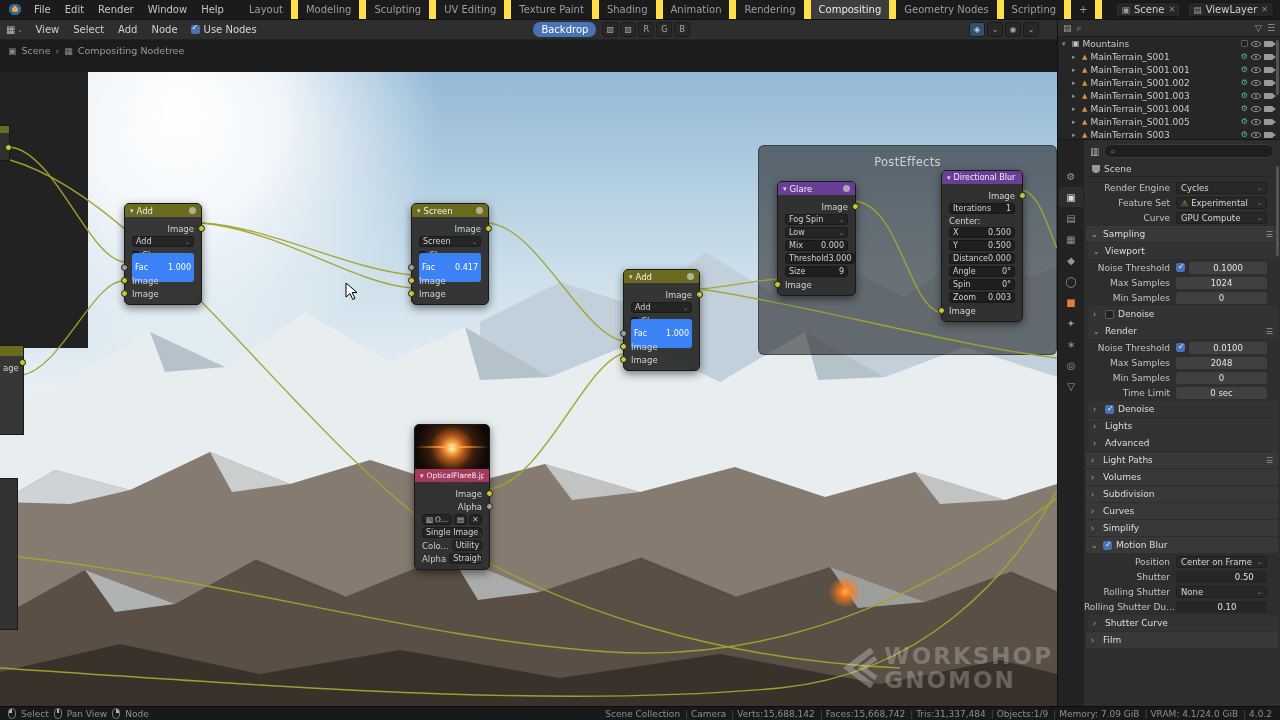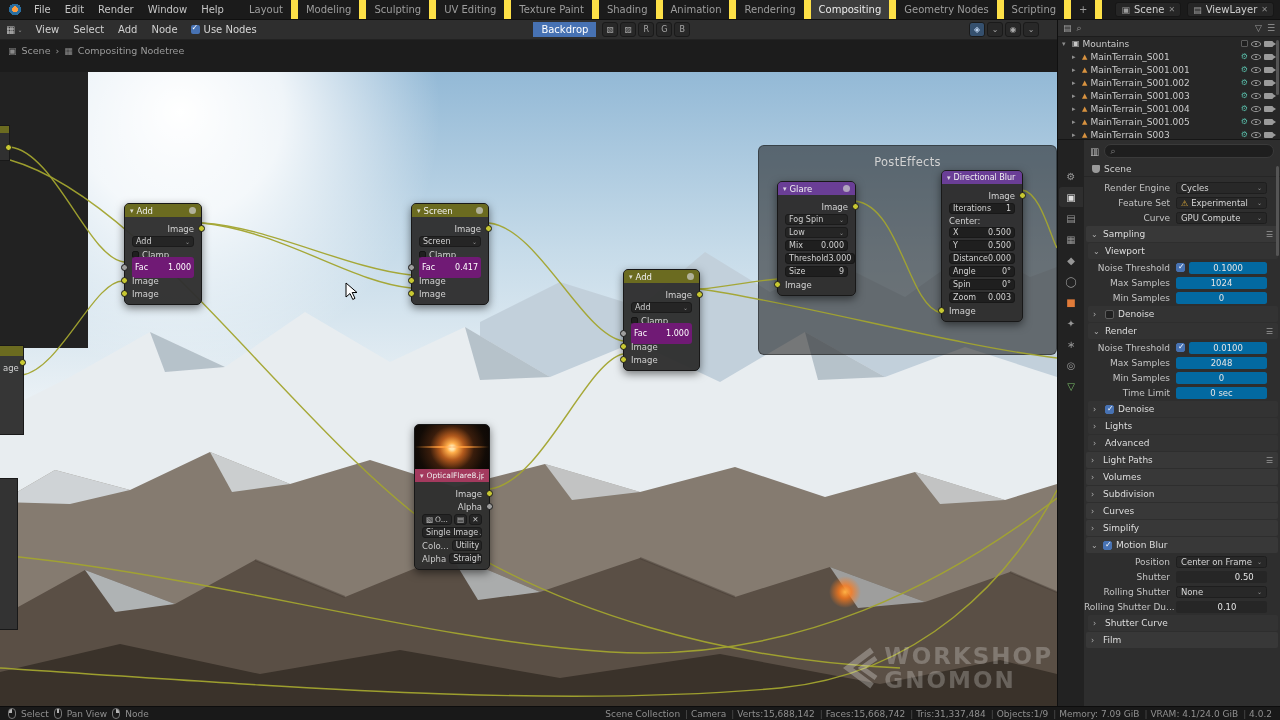--- a/index.html
+++ b/index.html
@@ -20,21 +20,21 @@
   .tb-group .gx{color:#8a8a8a;font-size:8px}
 
   
   .editor{position:absolute;top:20px;left:0;width:1057px;height:686px;background:#1c1c1c;overflow:hidden}
   .ehead{position:absolute;top:0;left:0;right:0;height:20px;background:#2e2e2e;border-bottom:1px solid #222;display:flex;align-items:center;z-index:40;font-size:10px}
   .etype{display:flex;align-items:center;gap:2px;padding:0 6px;color:#bdbdbd}
   .echk{display:flex;align-items:center;gap:4px;margin-left:6px;color:#d6d6d6}
   .chk{width:9px;height:9px;border-radius:2px;background:#4772b3;position:relative}
   .chk:after{content:"✓";position:absolute;left:1px;top:-2px;font-size:8px;color:#fff}
   .ehead .grow{flex:1}
-  .btn-backdrop{background:#4772b3;color:#fff;border-radius:0;height:15px;display:flex;align-items:center;padding:0 8px;margin-right:4px}
+  .btn-backdrop{background:#4772b3;color:#fff;border-radius:7px;height:15px;display:flex;align-items:center;padding:0 8px;margin-right:4px}
   .ibtn{width:16px;height:15px;background:#282828;border:1px solid #1a1a1a;border-radius:3px;display:flex;align-items:center;justify-content:center;color:#a8a8a8;font-size:8px;margin-left:2px}
   .ehead .endgap{width:18px}
   .crumbs{position:absolute;top:25px;left:8px;z-index:40;display:flex;align-items:center;gap:5px;color:#9a9a9a;font-size:9.5px}
   .crumbs .cico{color:#8a8a8a;font-size:9px}
   .backdrop{position:absolute;top:52px;left:0;width:1057px;height:634px;z-index:1}
   .dark-corner{position:absolute;left:0;top:52px;width:88px;height:276px;background:#222;z-index:2}
   .wires{position:absolute;inset:0;z-index:6;pointer-events:none}
   .frame{position:absolute;left:758px;top:125px;width:299px;height:210px;background:rgba(22,22,22,.55);border:1px solid rgba(0,0,0,.35);border-radius:6px;z-index:3}
   .flabel{text-align:center;margin-top:9px;color:#d2d2d2;font-size:11.5px;letter-spacing:.3px}
 
@@ -48,21 +48,21 @@
   .h-input{background:#a33a5e}
   .nbody{padding:5px 0 4px}
   .nrow{position:relative;height:13px;display:flex;align-items:center;padding:0 7px;gap:3px;white-space:nowrap}
   .nrow.out{justify-content:flex-end}
   .sock{position:absolute;top:3px;width:7px;height:7px;border-radius:50%;background:#c8c832;border:1px solid #1b1b1b}
   .sock.in{left:-4px}.sock.out{right:-4px}
   .sock.gray{background:#9e9e9e}
   .ndrop{flex:1;background:#252525;border:1px solid #1b1b1b;border-radius:3px;height:11px;display:flex;align-items:center;justify-content:space-between;padding:0 3px;font-size:8px;color:#cfcfcf;overflow:hidden}
   .ndrop .dd{font-size:6px;color:#9a9a9a}
   .nval{flex:1;background:#1f1f1f;border:1px solid #181818;border-radius:3px;height:11px;display:flex;align-items:center;justify-content:space-between;padding:0 3px;font-size:8px}
-  .nslider{flex:1;background:#701a75;border-radius:3px;height:21px;display:flex;align-items:center;justify-content:space-between;padding:0 3px;color:#fff;font-size:8px}
+  .nslider{flex:1;background:#3b82f6;border-radius:3px;height:29px;display:flex;align-items:center;justify-content:space-between;padding:0 3px;color:#fff;font-size:8px}
   .ncheck{width:7px;height:7px;background:#1f1f1f;border:1px solid #141414;border-radius:2px;flex:0 0 auto}
   .nlabel{flex:0 0 auto;color:#c9c9c9}
   .npreview{height:44px;border-radius:4px 4px 0 0;background:
     radial-gradient(circle at 50% 52%, #ffe7b0 0 2px, #ffae4a 5px, #b35a1d 12px, #3a1d0c 22px, #120b06 34px, #0b0705 100%);position:relative;overflow:hidden}
   .npreview:before{content:"";position:absolute;left:0;right:0;top:21px;height:2px;background:linear-gradient(90deg,transparent,#ff9c3a 40%,#ffd9a0 50%,#ff9c3a 60%,transparent)}
   .nbtn{height:11px;background:#252525;border:1px solid #1a1a1a;border-radius:3px;display:flex;align-items:center;gap:2px;padding:0 3px;font-size:7.5px;color:#c4c4c4}
   .nbtn.sq{width:13px;justify-content:center;padding:0}
 
   
   .stub1{position:absolute;left:0;top:105px;width:10px;height:36px;background:#303030;border:1px solid #191919;border-left:none;z-index:9}
@@ -103,21 +103,21 @@
   .ptab.active{background:#2e2e2e;color:#e2e2e2}
   .pcontent{flex:1;background:#2e2e2e;overflow:hidden;position:relative;padding-bottom:6px}
   .phead{height:22px;display:flex;align-items:center;gap:5px;padding:0 6px}
   .psearch{flex:1;height:14px;background:#1e1e1e;border:1px solid #3a3a3a;border-radius:7px;display:flex;align-items:center;padding:0 5px;color:#8c8c8c;font-size:9px}
   .pcrumb{height:15px;display:flex;align-items:center;gap:4px;padding:0 8px;color:#cfcfcf;font-size:9px;border-bottom:1px solid #262626;margin-bottom:3px}
   .scn{width:8px;height:8px;background:#9a9a9a;border-radius:1px 1px 50% 50%}
   .prow{display:flex;align-items:center;height:15px;padding-right:13px;font-size:9px}
   .plabel{width:92px;flex:0 0 auto;text-align:right;padding-right:6px;color:#c3c3c3;white-space:nowrap;overflow:hidden}
   .pdrop{flex:1;height:12px;background:#282828;border:1px solid #1e1e1e;border-radius:2.5px;display:flex;align-items:center;justify-content:space-between;padding:0 4px;color:#d6d6d6;font-size:8.5px;overflow:hidden}
   .pdrop .dd{font-size:6px;color:#9a9a9a}
-  .pfield{flex:1;height:12px;background:#0369a1;border-radius:2.5px;display:flex;align-items:center;justify-content:center;color:#e4e4e4;font-size:8.5px;position:relative;overflow:hidden}
+  .pfield{flex:1;height:12px;background:#404040;border-radius:2.5px;display:flex;align-items:center;justify-content:center;color:#e4e4e4;font-size:8.5px;position:relative;overflow:hidden}
   .pfield span{position:relative;z-index:2}
   .fill{position:absolute;left:0;top:0;bottom:0;z-index:1}
   .pchk{width:9px;height:9px;border-radius:2px;background:#212121;border:1px solid #5c5c5c;margin-right:4px;flex:0 0 auto;position:relative}
   .pchk.on{background:#4772b3;border-color:#4772b3}
   .pchk.on:after{content:"✓";position:absolute;left:1px;top:-2px;font-size:8px;color:#fff}
   .psec,.psub{display:flex;align-items:center;gap:4px;height:16px;margin:1px 2px;padding:0 5px;border-radius:2px;color:#dedede;font-size:9px}
   .psec{background:#383838}
   .psub{background:#333;margin-left:4px}
   .arr{font-size:8px;color:#b0b0b0;width:8px}
   .burger{margin-left:auto;color:#9a9a9a;font-size:8px}

